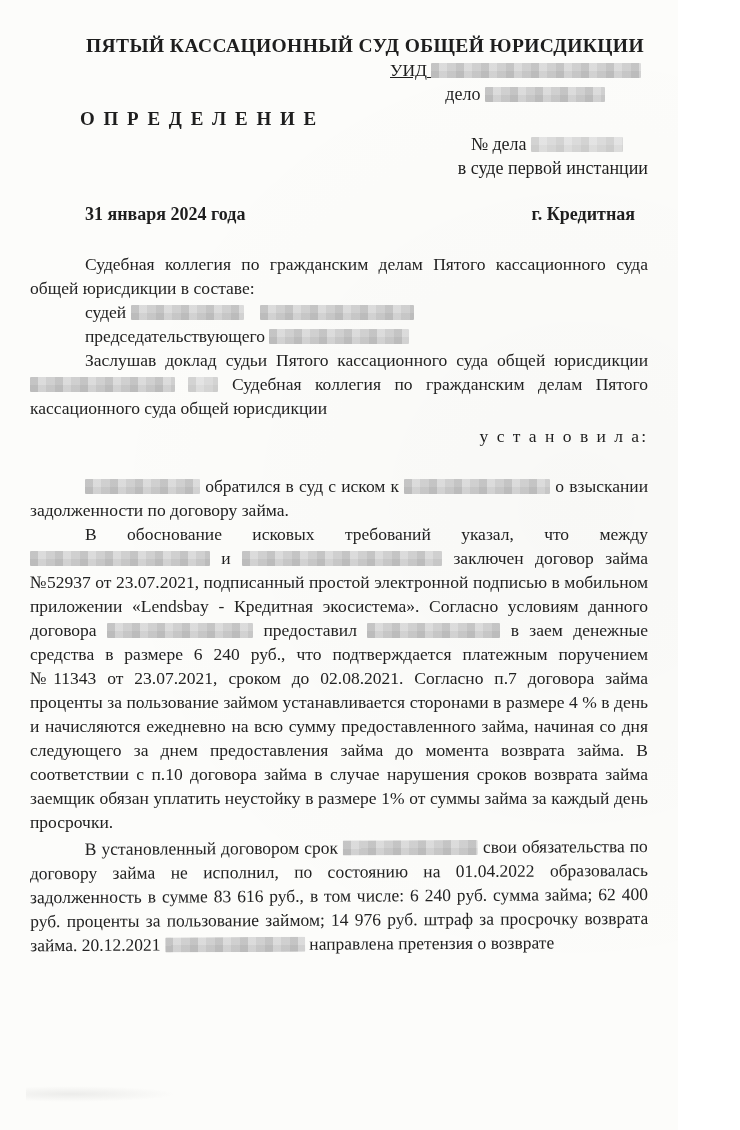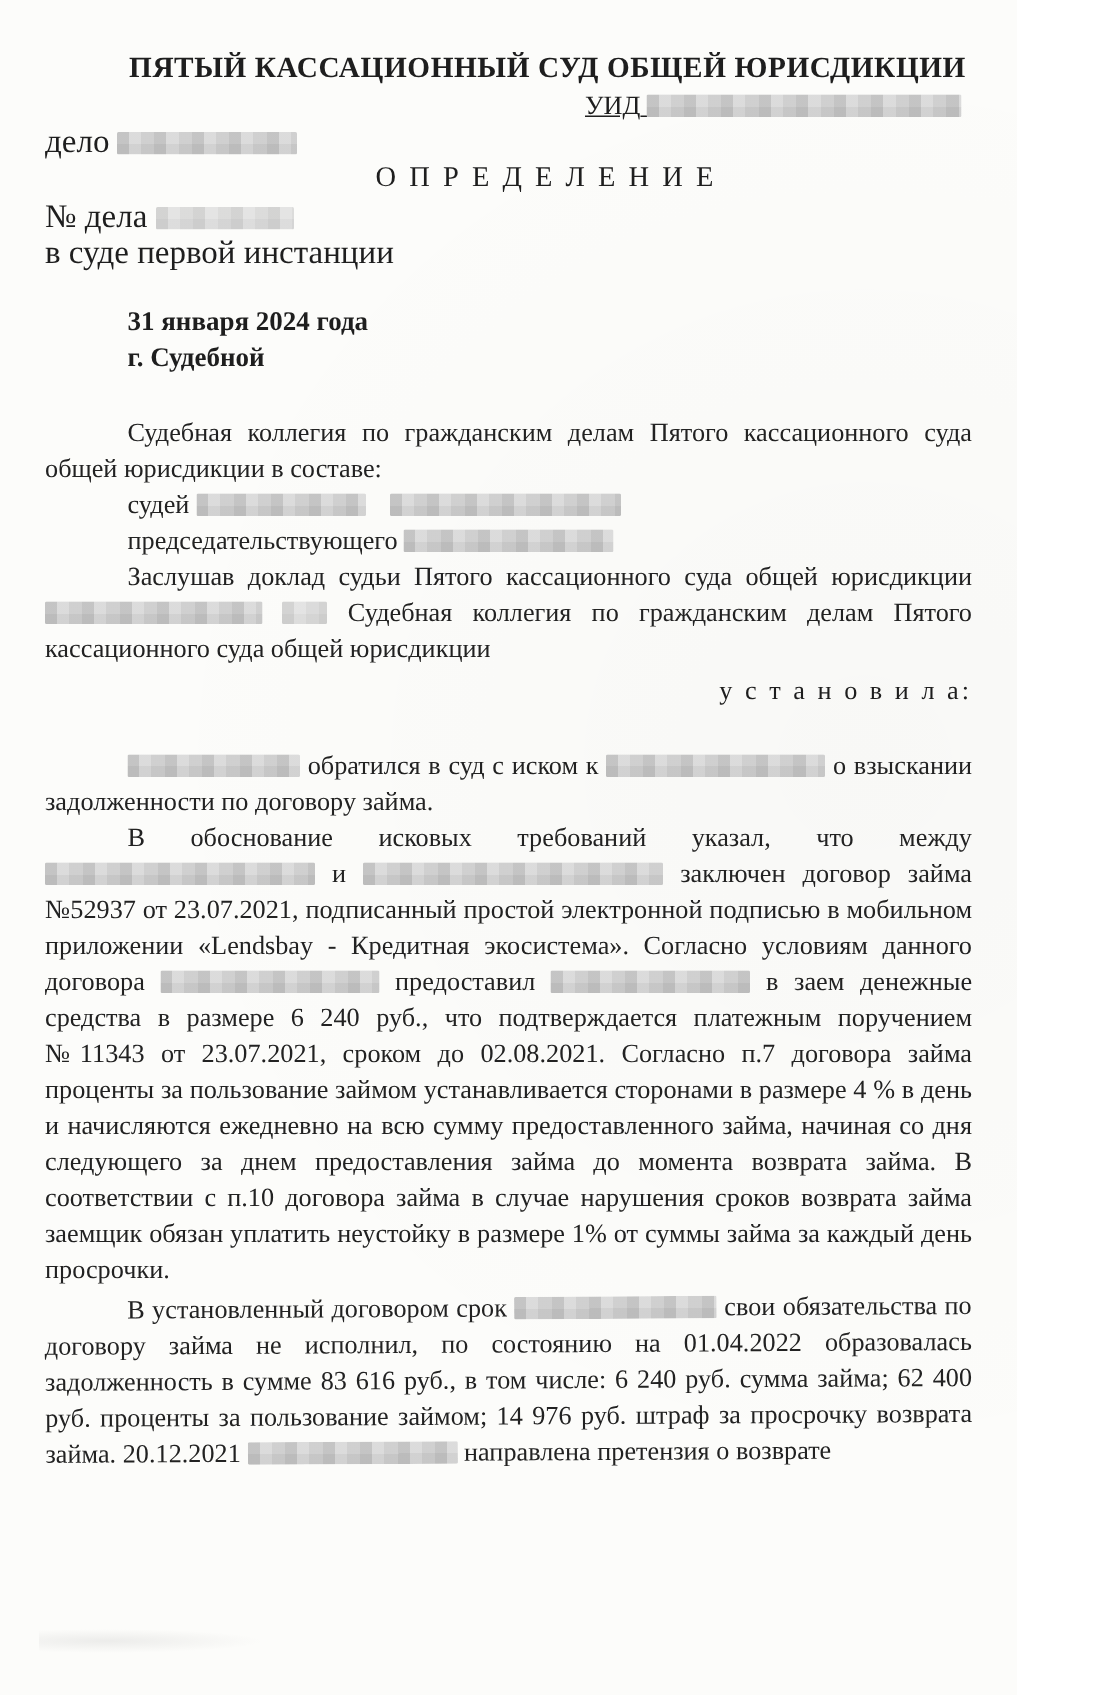--- a/index.html
+++ b/index.html
@@ -29,42 +29,41 @@
     line-height:24px;
     white-space:nowrap;
   }
   .uid-line{
     padding-left:360px;
     line-height:24px;
     font-size:17.5px;
     text-decoration:underline;
   }
   .hdr-right{
-    text-align:left;
-    font-size:22px;
+    text-align:right;
+    font-size:18px;
     line-height:24px;
   }
   .hdr-right .rline{display:block;}
   .doc-title{
-    text-align:center;
+    text-align:left;
     padding-left:50px;
-    font-weight:normal;
+    font-weight:bold;
     font-size:19px;
     letter-spacing:2px;
     line-height:26px;
     white-space:nowrap;
   }
   .date-row{
     display:flex;
     justify-content:space-between;
     margin:22px 13px 26px 55px;
     font-weight:bold;
     font-size:18px;
     line-height:24px;
-    flex-direction:column;
   }
   
   .jp{
     margin:0;
     font-size:17.5px;
     line-height:24px;
     text-align:justify;
     color:#222;
   }
   .ind{text-indent:55px;}
@@ -116,26 +115,26 @@
     </span>
   </div>
 
   <div class="doc-title">О П Р Е Д Е Л Е Н И Е</div>
 
   <div class="hdr-right">
     <span class="rline" style="margin-right:25px">
       <span>№ дела</span>
       <span class="redact light" style="width:92px"></span>
     </span>
-    <span class="rline" style="margin-right:57px">в суде первой инстанции</span>
+    <span class="rline" style="">в суде первой инстанции</span>
   </div>
 
   <div class="date-row">
     <span>31 января 2024 года</span>
-    <span>г. Судебной</span>
+    <span>г. Кредитная</span>
   </div>
 
   <p class="jp ind">
     <span>Судебная коллегия по гражданским делам Пятого кассационного суда общей юрисдикции в составе:</span>
   </p>
 
   <p class="jp ind">
     <span>судей</span>
     <span class="redact" style="width:113px"></span>
     <span class="redact ml" style="width:154px"></span>

